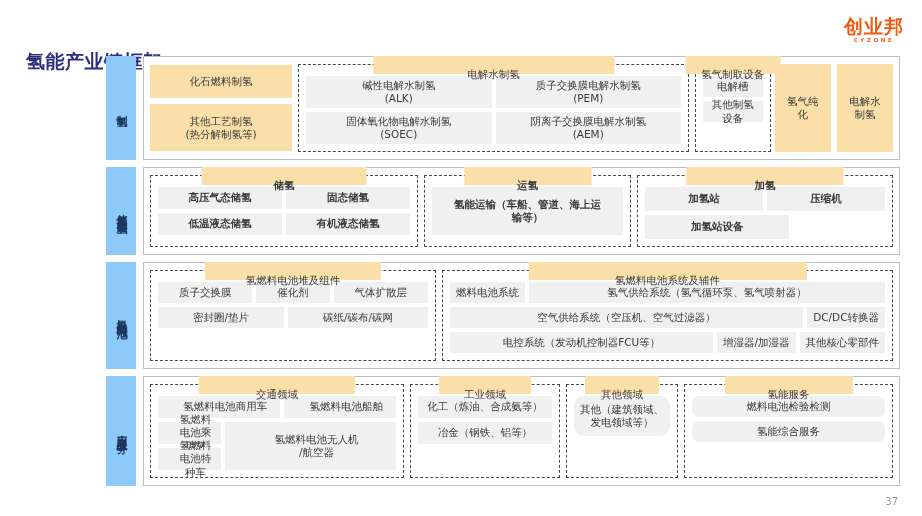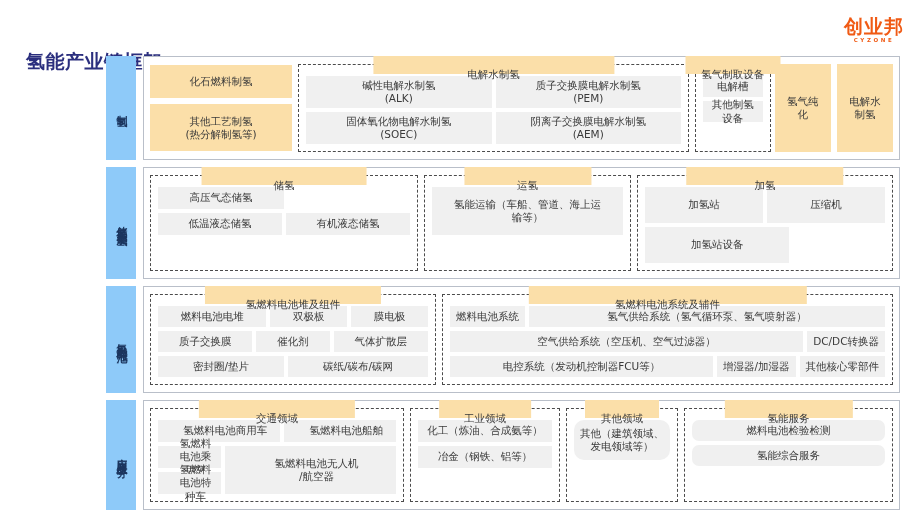--- a/index.html
+++ b/index.html
@@ -163,27 +163,27 @@
   #row1 .equip-wrap {
     display: flex; gap: 4px;
     width: 198px; flex: 0 0 198px;
   }
   #row1 .group.equip { flex: 1 1 auto; padding-bottom: 5px; }
   #row1 .group.equip .cell { height: 21px; }
   #row1 .equip-chips { display: flex; gap: 6px; }
   #row1 .equip-chips .chip { flex: 1 1 0; padding: 3px 12px; min-height: 20px; }
 
   
-  #row2 .panel { min-height: 76px; }
+  #row2 .panel { min-height: 76px; font-weight: bold; }
   #row2 .group.store { width: 268px; flex: 0 0 268px; }
   #row2 .group.store .cell { width: 50%; height: 22px; }
   #row2 .group.trans { flex: 1 1 auto; }
   #row2 .group.trans .cell { width: 100%; height: 48px; }
   #row2 .group.refuel { width: 256px; flex: 0 0 256px; }
-  #row2 .group.refuel .cell { height: 36px; }
+  #row2 .group.refuel .cell { height: 24px; }
 
   
   #row3 .panel { min-height: 88px; }
   #row3 .group.stack { width: 286px; flex: 0 0 286px; }
   #row3 .group.stack .cell { height: 21px; }
   #row3 .group.sys { flex: 1 1 auto; }
   #row3 .group.sys .cell { height: 21px; }
 
   
   #row4 .panel { min-height: 96px; }
@@ -279,20 +279,21 @@
     </div>
 
     <div class="row" id="row2">
       <div class="stage-label">储氢运氢加氢</div>
       <div class="panel">
 
         <div class="group store">
           <div class="group-title">储氢</div>
           <div class="cellrow">
             <div class="cell">高压气态储氢</div>
+            <div class="cell">固态储氢</div>
           </div>
           <div class="cellrow">
             <div class="cell">低温液态储氢</div>
             <div class="cell">有机液态储氢</div>
           </div>
         </div>
 
         <div class="group trans">
           <div class="group-title">运氢</div>
           <div class="cellrow">
@@ -320,25 +321,20 @@
       </div>
     </div>
 
     <div class="row" id="row3">
       <div class="stage-label">氢燃料电池</div>
       <div class="panel">
 
         <div class="group stack">
           <div class="group-title">氢燃料电池堆及组件</div>
           <div class="cellrow">
-            <div class="cell grow">燃料电池电堆</div>
-            <div class="cell grow">双极板</div>
-            <div class="cell grow">膜电极</div>
-          </div>
-          <div class="cellrow">
             <div class="cell grow">质子交换膜</div>
             <div class="cell grow">催化剂</div>
             <div class="cell grow">气体扩散层</div>
           </div>
           <div class="cellrow">
             <div class="cell grow">密封圈/垫片</div>
             <div class="cell grow">碳纸/碳布/碳网</div>
           </div>
         </div>
 

